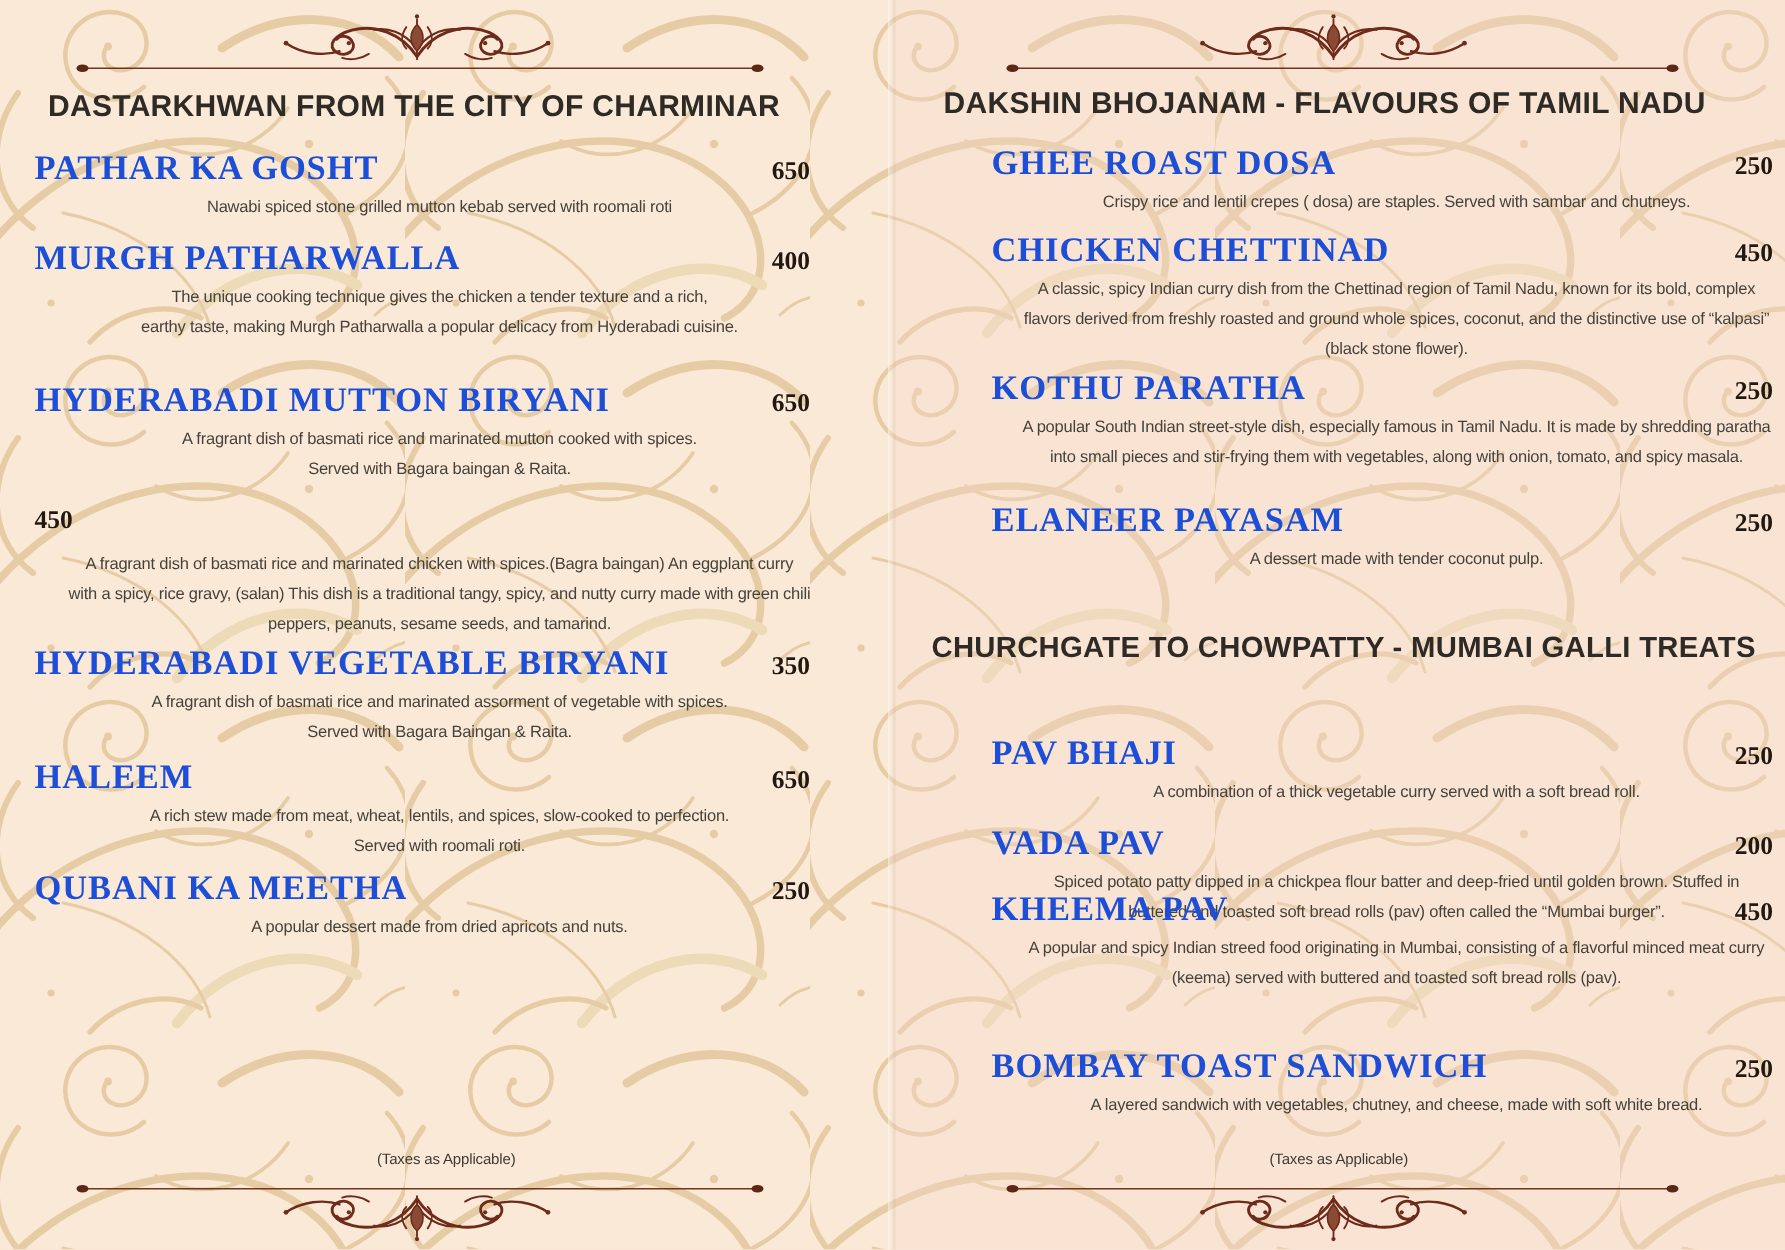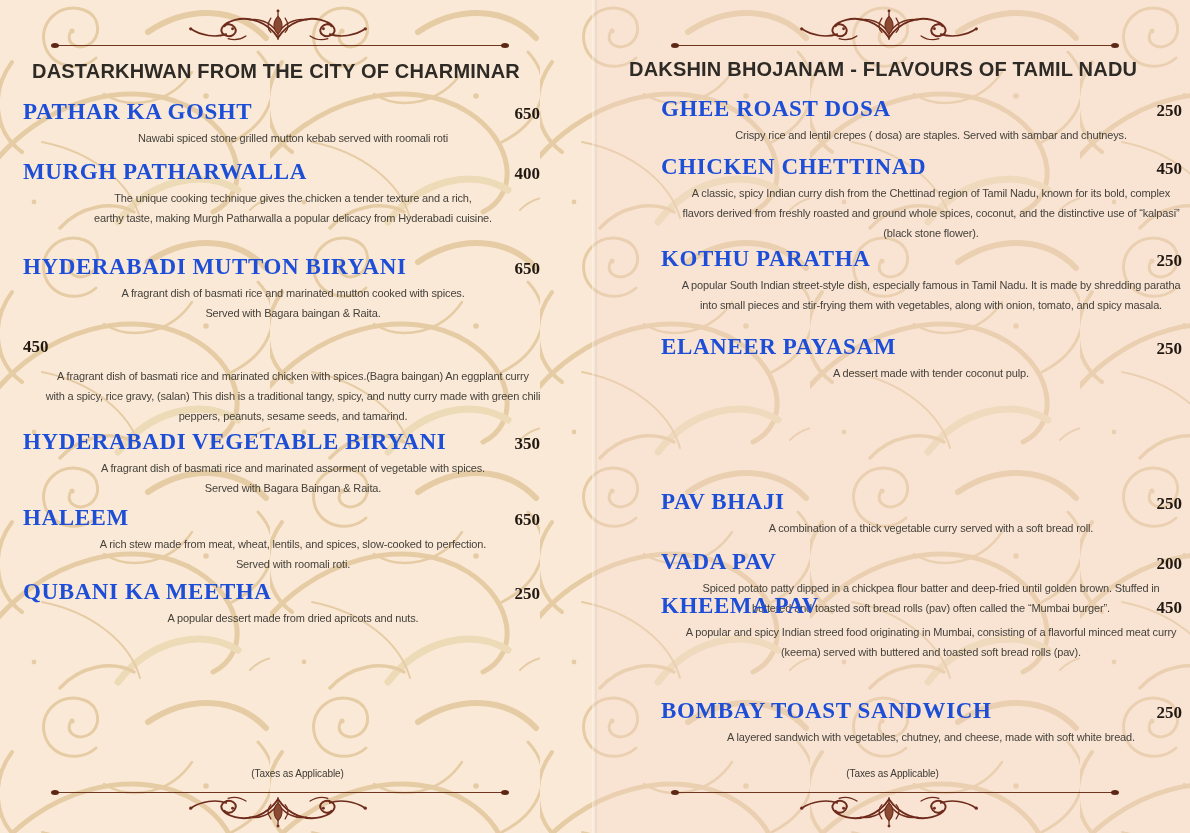--- a/index.html
+++ b/index.html
@@ -227,20 +227,21 @@
 into small pieces and stir-frying them with vegetables, along with onion, tomato, and spicy masala.</div>
   </div>
   <div class="item r3">
     <div class="irow">
         <span class="iname">ELANEER PAYASAM</span>
         <span class="iprice">250</span>
       </div>
     <div class="idesc">A dessert made with tender coconut pulp.</div>
   </div>
 
+  <div class="menu-heading rh2">CHURCHGATE TO CHOWPATTY - MUMBAI GALLI TREATS</div>
 
   <div class="item r4">
     <div class="irow">
         <span class="iname">PAV BHAJI</span>
         <span class="iprice">250</span>
       </div>
     <div class="idesc">A combination of a thick vegetable curry served with a soft bread roll.</div>
   </div>
   <div class="item r5">
     <div class="irow">

